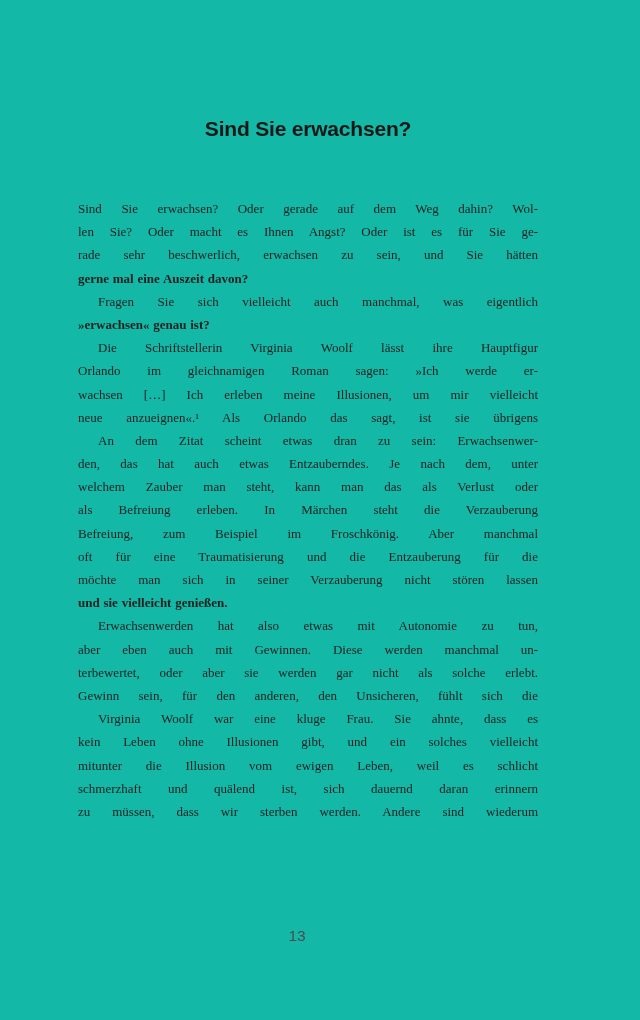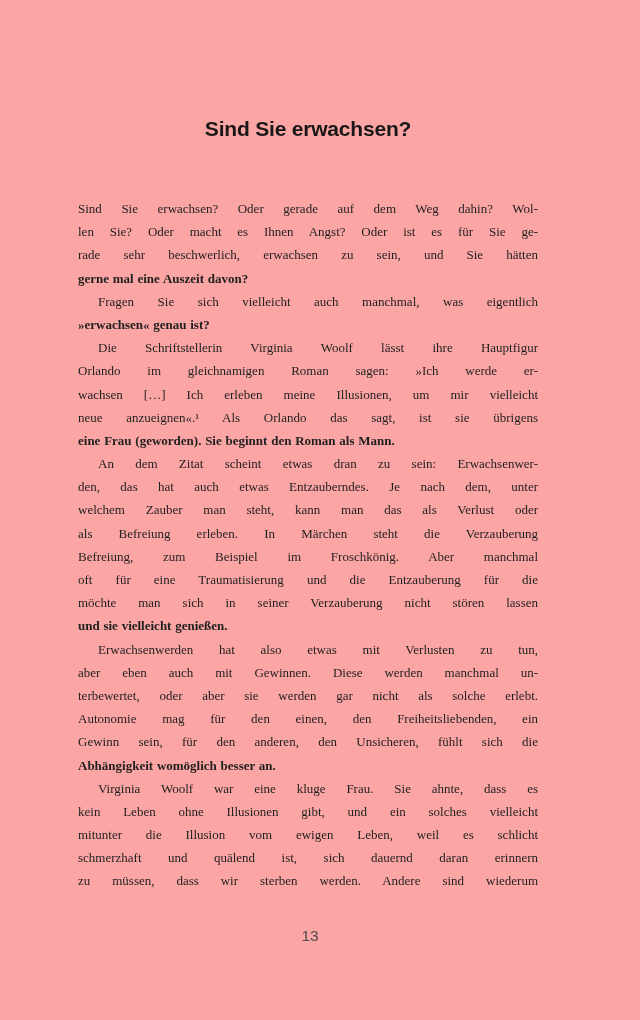--- a/index.html
+++ b/index.html
@@ -2,21 +2,21 @@
 <html><head>
 <meta charset="utf-8">
 <style>
   * { margin: 0; padding: 0; box-sizing: border-box; }
   html, body { background: #e8e8e8; }
   .page {
     position: relative;
     width: 640px;
     height: 1020px;
     margin: 0 auto;
-    background: #fca5a5;
+    background: #14b8a6;
     overflow: hidden;
   }
   .chapter-title {
     position: absolute;
     top: 117px;
     left: 78px;
     width: 460px;
     text-align: center;
     font-family: "Liberation Sans", sans-serif;
     font-size: 21px;
@@ -44,21 +44,21 @@
   .line.end {
     text-align-last: left;
     font-weight: bold;
   }
   .line.indent {
     text-indent: 20px;
   }
   .page-number {
     position: absolute;
     top: 927px;
-    left: 80px;
+    left: 67px;
     width: 460px;
     text-align: center;
     font-family: "Liberation Sans", sans-serif;
     font-size: 15.5px;
     color: #4d4d4d;
   }
 </style>
 </head>
 <body>
 
@@ -69,35 +69,32 @@
       <div class="line">Sind Sie erwachsen? Oder gerade auf dem Weg dahin? Wol-</div>
       <div class="line">len Sie? Oder macht es Ihnen Angst? Oder ist es für Sie ge-</div>
       <div class="line">rade sehr beschwerlich, erwachsen zu sein, und Sie hätten</div>
       <div class="line end">gerne mal eine Auszeit davon?</div>
       <div class="line indent">Fragen Sie sich vielleicht auch manchmal, was eigentlich</div>
       <div class="line end">»erwachsen« genau ist?</div>
       <div class="line indent">Die Schriftstellerin Virginia Woolf lässt ihre Hauptfigur</div>
       <div class="line">Orlando im gleichnamigen Roman sagen: »Ich werde er-</div>
       <div class="line">wachsen […] Ich erleben meine Illusionen, um mir vielleicht</div>
       <div class="line">neue anzueignen«.¹ Als Orlando das sagt, ist sie übrigens</div>
-      <div class="line end">eine Frau (geworden). Sie beginnt den Roman als Mann.</div>
       <div class="line indent">An dem Zitat scheint etwas dran zu sein: Erwachsenwer-</div>
       <div class="line">den, das hat auch etwas Entzauberndes. Je nach dem, unter</div>
       <div class="line">welchem Zauber man steht, kann man das als Verlust oder</div>
       <div class="line">als Befreiung erleben. In Märchen steht die Verzauberung</div>
       <div class="line">Befreiung, zum Beispiel im Froschkönig. Aber manchmal</div>
       <div class="line">oft für eine Traumatisierung und die Entzauberung für die</div>
       <div class="line">möchte man sich in seiner Verzauberung nicht stören lassen</div>
       <div class="line end">und sie vielleicht genießen.</div>
-      <div class="line indent">Erwachsenwerden hat also etwas mit Verlusten zu tun,</div>
+      <div class="line indent">Erwachsenwerden hat also etwas mit Autonomie zu tun,</div>
       <div class="line">aber eben auch mit Gewinnen. Diese werden manchmal un-</div>
       <div class="line">terbewertet, oder aber sie werden gar nicht als solche erlebt.</div>
-      <div class="line">Autonomie mag für den einen, den Freiheitsliebenden, ein</div>
       <div class="line">Gewinn sein, für den anderen, den Unsicheren, fühlt sich die</div>
-      <div class="line end">Abhängigkeit womöglich besser an.</div>
       <div class="line indent">Virginia Woolf war eine kluge Frau. Sie ahnte, dass es</div>
       <div class="line">kein Leben ohne Illusionen gibt, und ein solches vielleicht</div>
       <div class="line">mitunter die Illusion vom ewigen Leben, weil es schlicht</div>
       <div class="line">schmerzhaft und quälend ist, sich dauernd daran erinnern</div>
       <div class="line">zu müssen, dass wir sterben werden. Andere sind wiederum</div>
     </div>
 
   <div class="page-number">13</div>
 </div>
 

